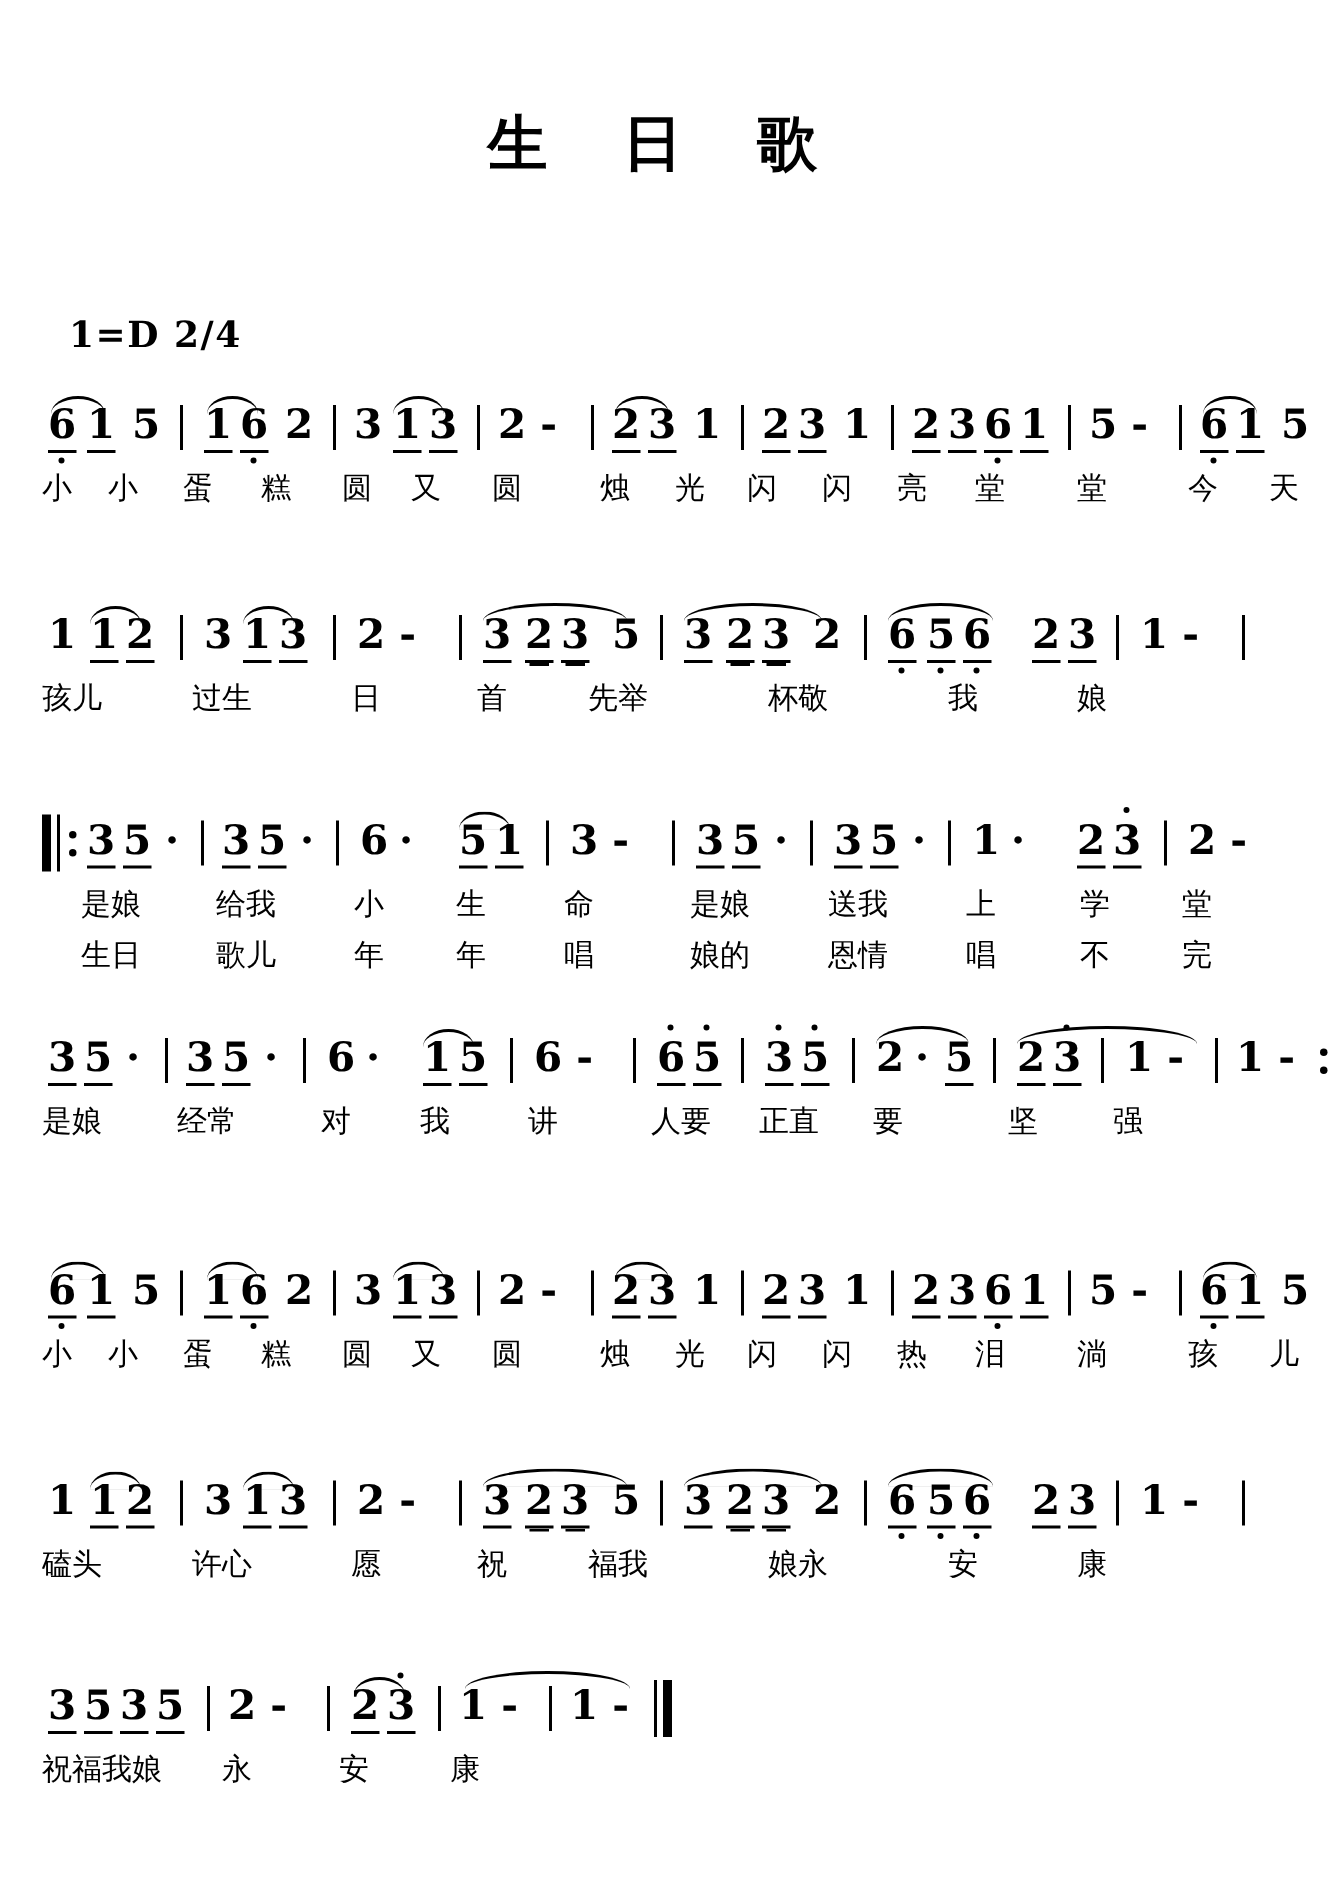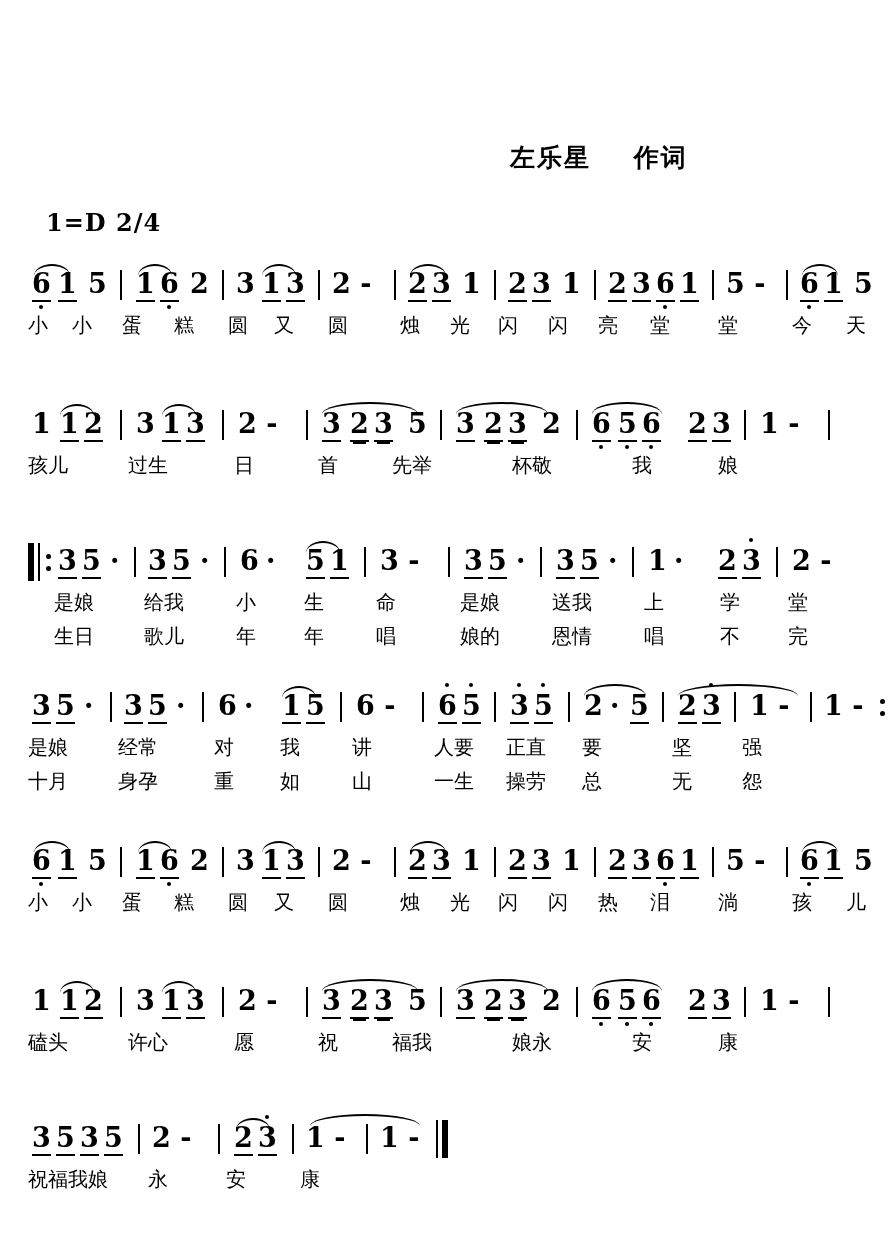--- a/index.html
+++ b/index.html
@@ -180,23 +180,23 @@
     font-weight: bold;
     color: #10256e;
     letter-spacing: 0.5px;
   }
 </style>
 </head>
 <body>
 
 <div class="page">
 
+  <div class="title">生 日 歌</div>
 
   <div class="credits">
-    <div class="credit-line">左乐星    作词</div>
   </div>
 
   <div class="keysig">1=D  2/4</div>
 
   <div class="system" style="top:268px;">
     <div class="notes-row">
       <span class="slur" style="left:6px; top:-4px; width:36px;"></span>
       <span class="tok u1 dotdn" style="left:4px;">6</span>
       <span class="tok u1" style="left:30px;">1</span>
       <span class="tok" style="left:60px;">5</span>
@@ -414,32 +414,20 @@
       <span class="lyr" style="left:90px;">经常</span>
       <span class="lyr" style="left:186px;">对</span>
       <span class="lyr" style="left:252px;">我</span>
       <span class="lyr" style="left:324px;">讲</span>
       <span class="lyr" style="left:406px;">人要</span>
       <span class="lyr" style="left:478px;">正直</span>
       <span class="lyr" style="left:554px;">要</span>
       <span class="lyr" style="left:644px;">坚</span>
       <span class="lyr" style="left:714px;">强</span>
     </div>
-    <div class="lyric-row">
-      <span class="lyr" style="left:0px;">十月</span>
-      <span class="lyr" style="left:90px;">身孕</span>
-      <span class="lyr" style="left:186px;">重</span>
-      <span class="lyr" style="left:252px;">如</span>
-      <span class="lyr" style="left:324px;">山</span>
-      <span class="lyr" style="left:406px;">一生</span>
-      <span class="lyr" style="left:478px;">操劳</span>
-      <span class="lyr" style="left:554px;">总</span>
-      <span class="lyr" style="left:644px;">无</span>
-      <span class="lyr" style="left:714px;">怨</span>
-    </div>
   </div>
 
   <div class="system" style="top:845px;">
     <div class="notes-row">
       <span class="slur" style="left:6px; top:-4px; width:36px;"></span>
       <span class="tok u1 dotdn" style="left:4px;">6</span>
       <span class="tok u1" style="left:30px;">1</span>
       <span class="tok" style="left:60px;">5</span>
       <span class="bar" style="left:92px;"></span>
       <span class="slur" style="left:110px; top:-4px; width:34px;"></span>

